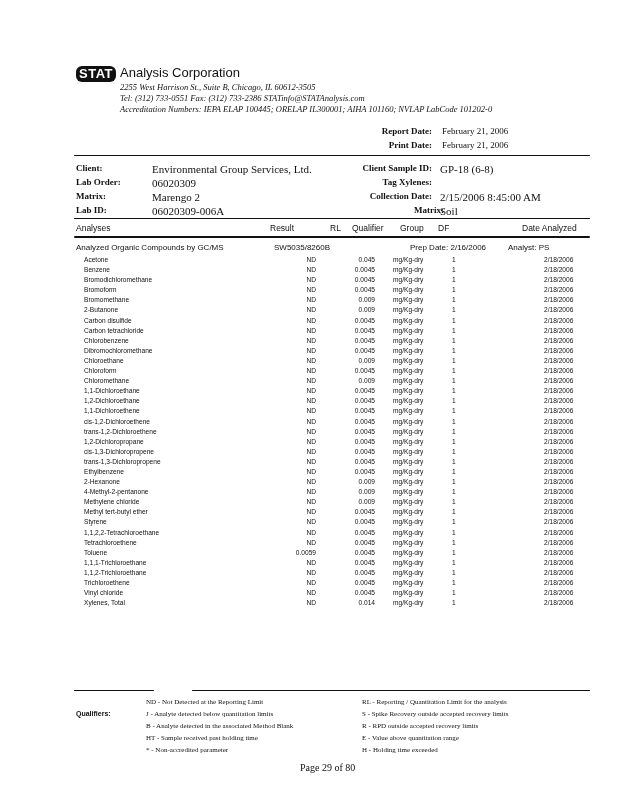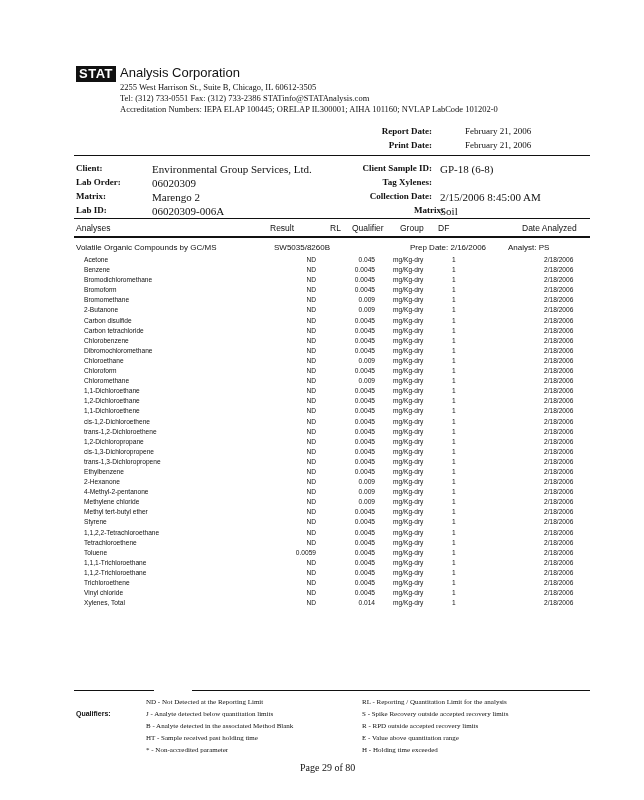--- a/index.html
+++ b/index.html
@@ -1,22 +1,22 @@
 <!DOCTYPE html>
 <html><head>
   <meta charset="utf-8">
   <style>
     html, body { margin: 0; padding: 0; background: #ffffff; }
     body { width: 644px; height: 800px; position: relative; overflow: hidden; color: #111; font-family: "Liberation Serif", serif; }
-    .abs { position: absolute; }
+    .abs { position: absolute; border-radius: 6px; }
     .logo { left: 76px; top: 66px; background: #111; color: #fff; font-family: "Liberation Sans", sans-serif; font-weight: bold; font-size: 13px; padding: 1px 3px; letter-spacing: 0.5px; line-height: 14px; }
     .company { left: 120px; top: 65px; font-family: "Liberation Sans", sans-serif; font-weight: normal; font-size: 13px; }
-    .addr { left: 120px; font-size: 8.5px; white-space: nowrap; }
+    .addr { left: 120px; font-style: italic; font-size: 8.5px; white-space: nowrap; }
     .rdate-label { font-size: 9px; text-align: right; width: 80px; font-weight: bold; }
-    .rdate-val { font-size: 9px; margin-left: 23px; }
+    .rdate-val { font-size: 9px; }
     .hr { height: 0; border-top: 1px solid #111; }
     .hr.thick { border-top: 2px solid #111; }
     .info-label { font-size: 9px; font-weight: bold; }
     .info-val { font-size: 11px; }
     .info-rlabel { font-size: 9px; font-weight: bold; text-align: right; width: 120px; }
     .colhdr { font-size: 8.5px; font-weight: normal; font-family: "Liberation Sans", sans-serif; }
     .section { font-family: "Liberation Sans", sans-serif; font-size: 8px; top: 243px; }
     .rows { left: 76px; top: 255px; width: 520px; }
     .row { position: relative; height: 10.1px; font-family: "Liberation Sans", sans-serif; font-size: 6.6px; line-height: 10px; }
     .row span { position: absolute; top: 0; white-space: nowrap; }
@@ -72,21 +72,21 @@
   <div class="abs colhdr" style="left:76px; top:223px">Analyses</div>
   <div class="abs colhdr" style="left:270px; top:223px">Result</div>
   <div class="abs colhdr" style="left:330px; top:223px">RL</div>
   <div class="abs colhdr" style="left:352px; top:223px">Qualifier</div>
   <div class="abs colhdr" style="left:400px; top:223px">Group</div>
   <div class="abs colhdr" style="left:438px; top:223px">DF</div>
   <div class="abs colhdr" style="left:522px; top:223px">Date Analyzed</div>
 </div>
 <div class="abs hr thick" style="left:74px; top:236px; width:516px"></div>
 
-<div class="abs section" style="left:76px">Volatile Organic Compounds by GC/MS</div>
+<div class="abs section" style="left:76px">Analyzed Organic Compounds by GC/MS</div>
 <div class="abs section" style="left:274px">SW5035/8260B</div>
 <div class="abs section" style="left:410px">Prep Date: 2/16/2006</div>
 <div class="abs section" style="left:508px">Analyst: PS</div>
 
 <div class="abs rows" id="rows">
     <div class="row">
       <span class="c-name">Acetone</span>
       <span class="c-res">ND</span>
       <span class="c-rl">0.045</span>
       <span class="c-unit">mg/Kg-dry</span>

